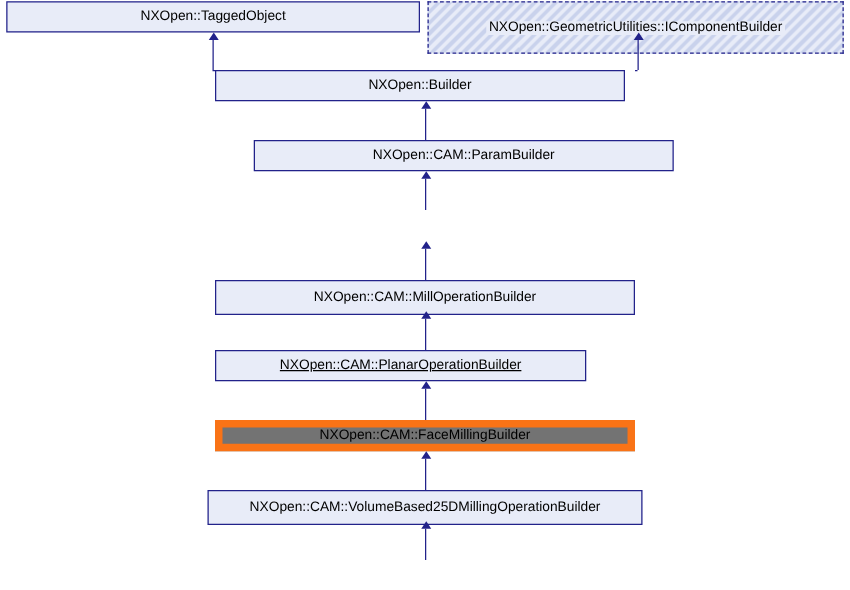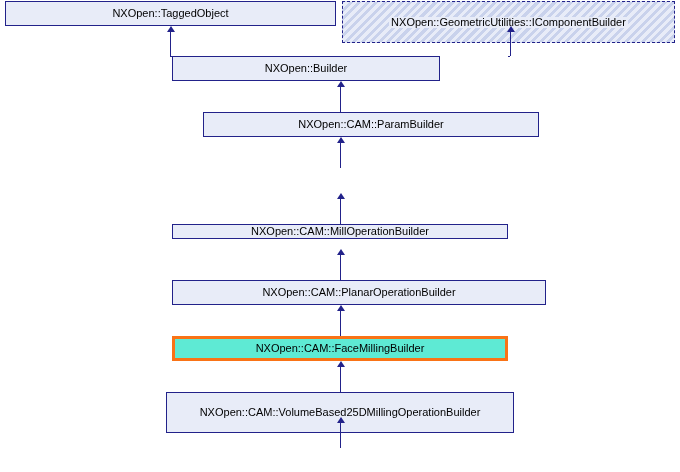--- a/index.html
+++ b/index.html
@@ -27,22 +27,22 @@
     color: #000000;
     font-size: 11px;
     line-height: 1;
     display: flex;
     align-items: center;
     justify-content: center;
     text-align: center;
     white-space: nowrap;
   }
   .node.current {
-    background: #5eead4;
-    border: 3px solid #f97316;
+    background: #737373;
+    border: 6px solid #f97316;
   }
   .node.interface {
     background:
       repeating-linear-gradient(
         -45deg,
         #e8ecf8 0px,
         #e8ecf8 3px,
         #c9d2ec 3px,
         #c9d2ec 6px
       );
@@ -80,42 +80,42 @@
 <div id="diagram">
 
   <div class="node" style="left:5px; top:1px; width:331px; height:25px;">
     <span class="node-label">NXOpen::TaggedObject</span>
   </div>
 
   <div class="node interface" style="left:342px; top:1px; width:333px; height:42px;">
     <span class="node-label">NXOpen::GeometricUtilities::IComponentBuilder</span>
   </div>
 
-  <div class="node" style="left:172px; top:56px; width:268px; height:25px;">
+  <div class="node" style="left:172px; top:56px; width:328px; height:25px;">
     <span class="node-label">NXOpen::Builder</span>
   </div>
 
   <div class="node" style="left:172px; top:112px; width:336px; height:25px;margin-left:31px;">
     <span class="node-label">NXOpen::CAM::ParamBuilder</span>
   </div>
 
 
-  <div class="node" style="left:172px; top:224px; width:336px; height:15px;">
+  <div class="node" style="left:172px; top:224px; width:336px; height:28px;">
     <span class="node-label">NXOpen::CAM::MillOperationBuilder</span>
   </div>
 
-  <div class="node" style="left:172px; top:280px; width:374px; height:25px;">
+  <div class="node" style="left:172px; top:280px; width:297px; height:25px;text-decoration:underline;">
     <span class="node-label">NXOpen::CAM::PlanarOperationBuilder</span>
   </div>
 
   <div class="node current" style="left:172px; top:336px; width:336px; height:25px;">
     <span class="node-label">NXOpen::CAM::FaceMillingBuilder</span>
   </div>
 
-  <div class="node" style="left:166px; top:392px; width:348px; height:41px;text-align:right;">
+  <div class="node" style="left:166px; top:392px; width:348px; height:28px;text-align:right;">
     <span class="node-label">NXOpen::CAM::VolumeBased25DMillingOperationBuilder</span>
   </div>
 
 
   <div class="edge v" style="left:170px; top:32px; height:24px;"></div>
   <div class="edge h" style="left:170px; top:56px; width:2px;"></div>
   <div class="arrow" style="left:167px; top:26px;"></div>
 
   <div class="edge v" style="left:510px; top:32px; height:24px;"></div>
   <div class="edge h" style="left:508px; top:56px; width:2px;"></div>

